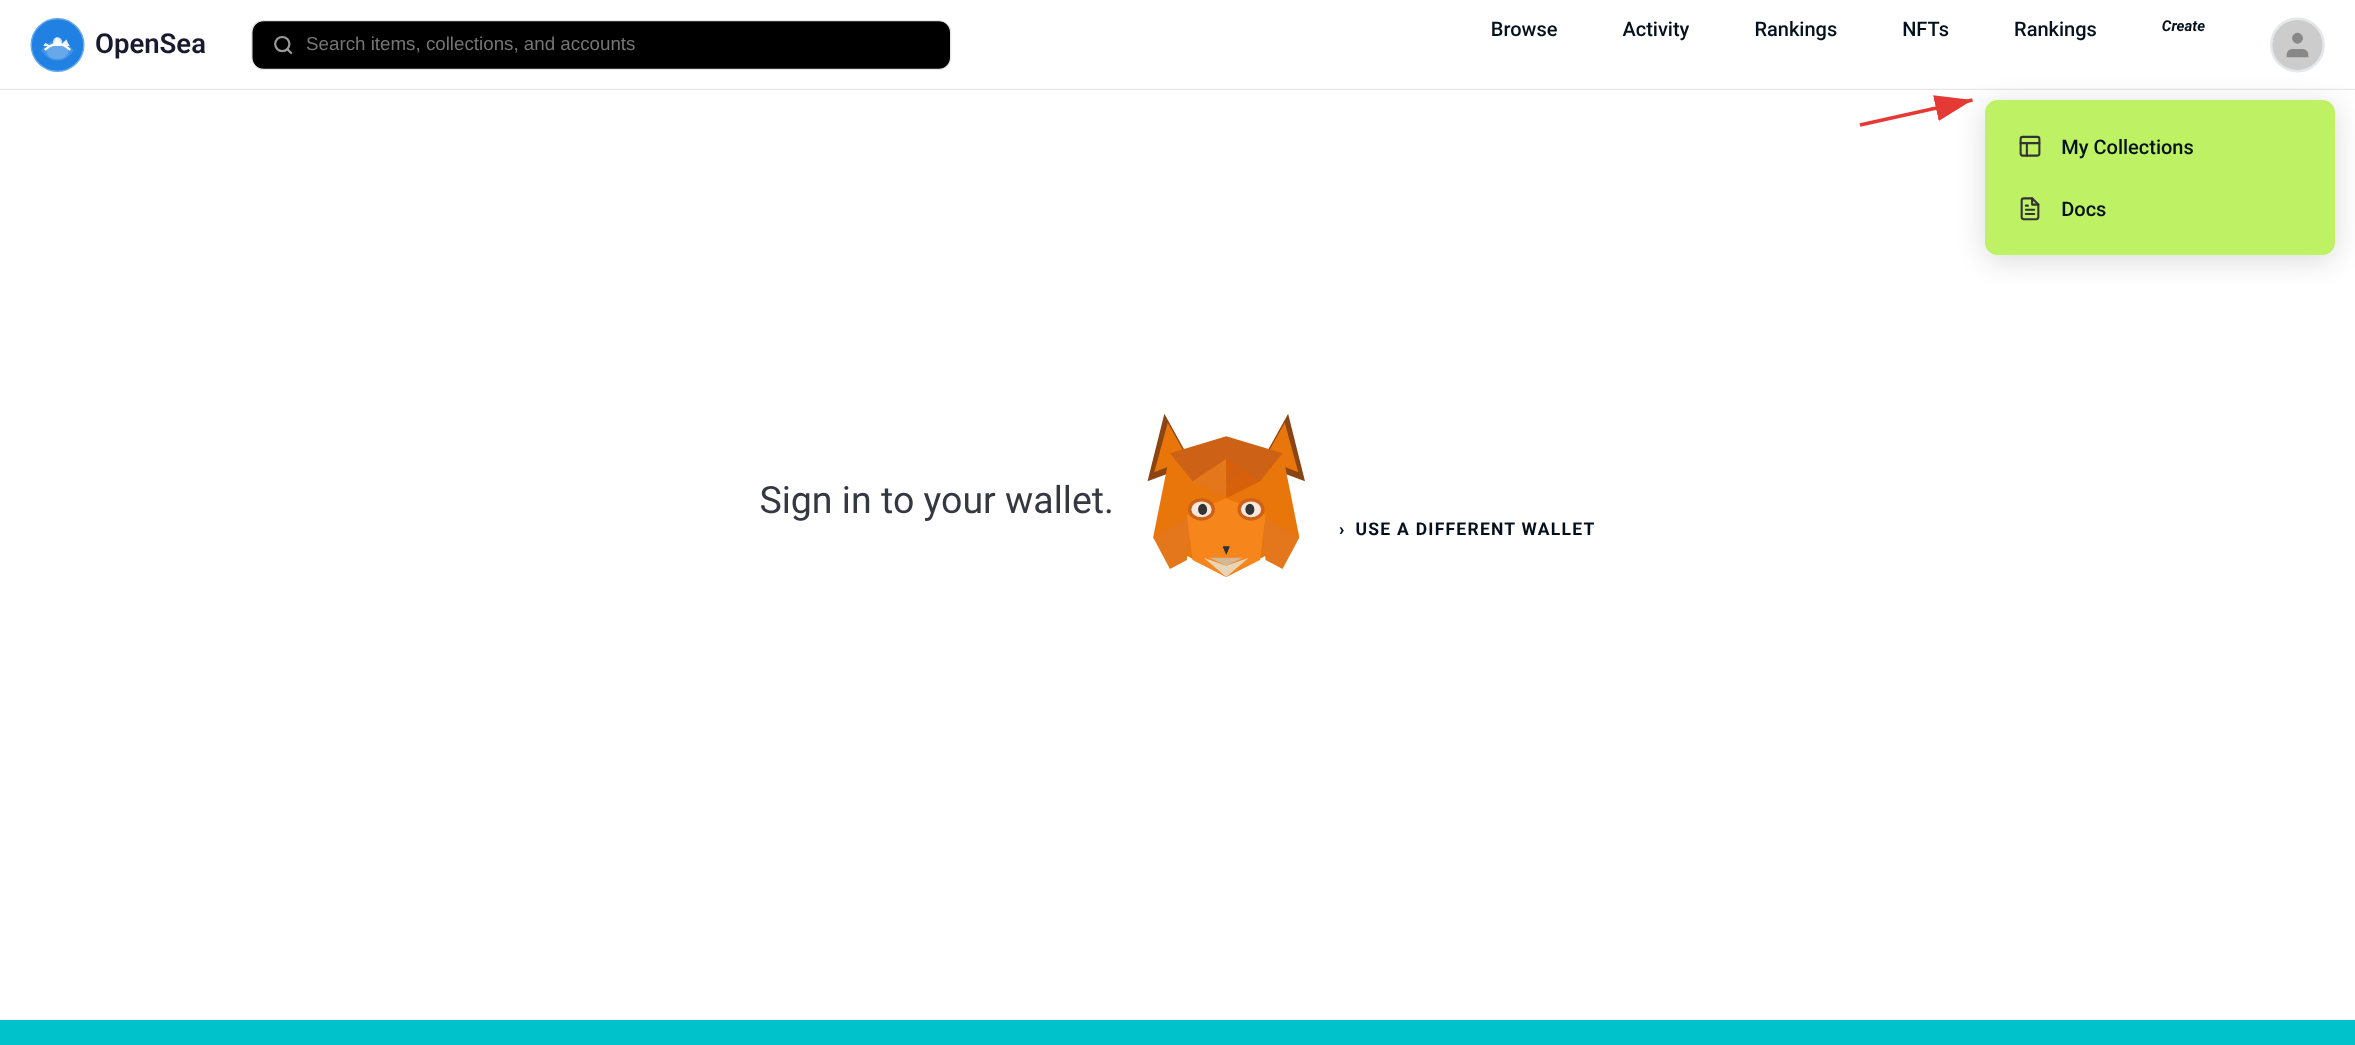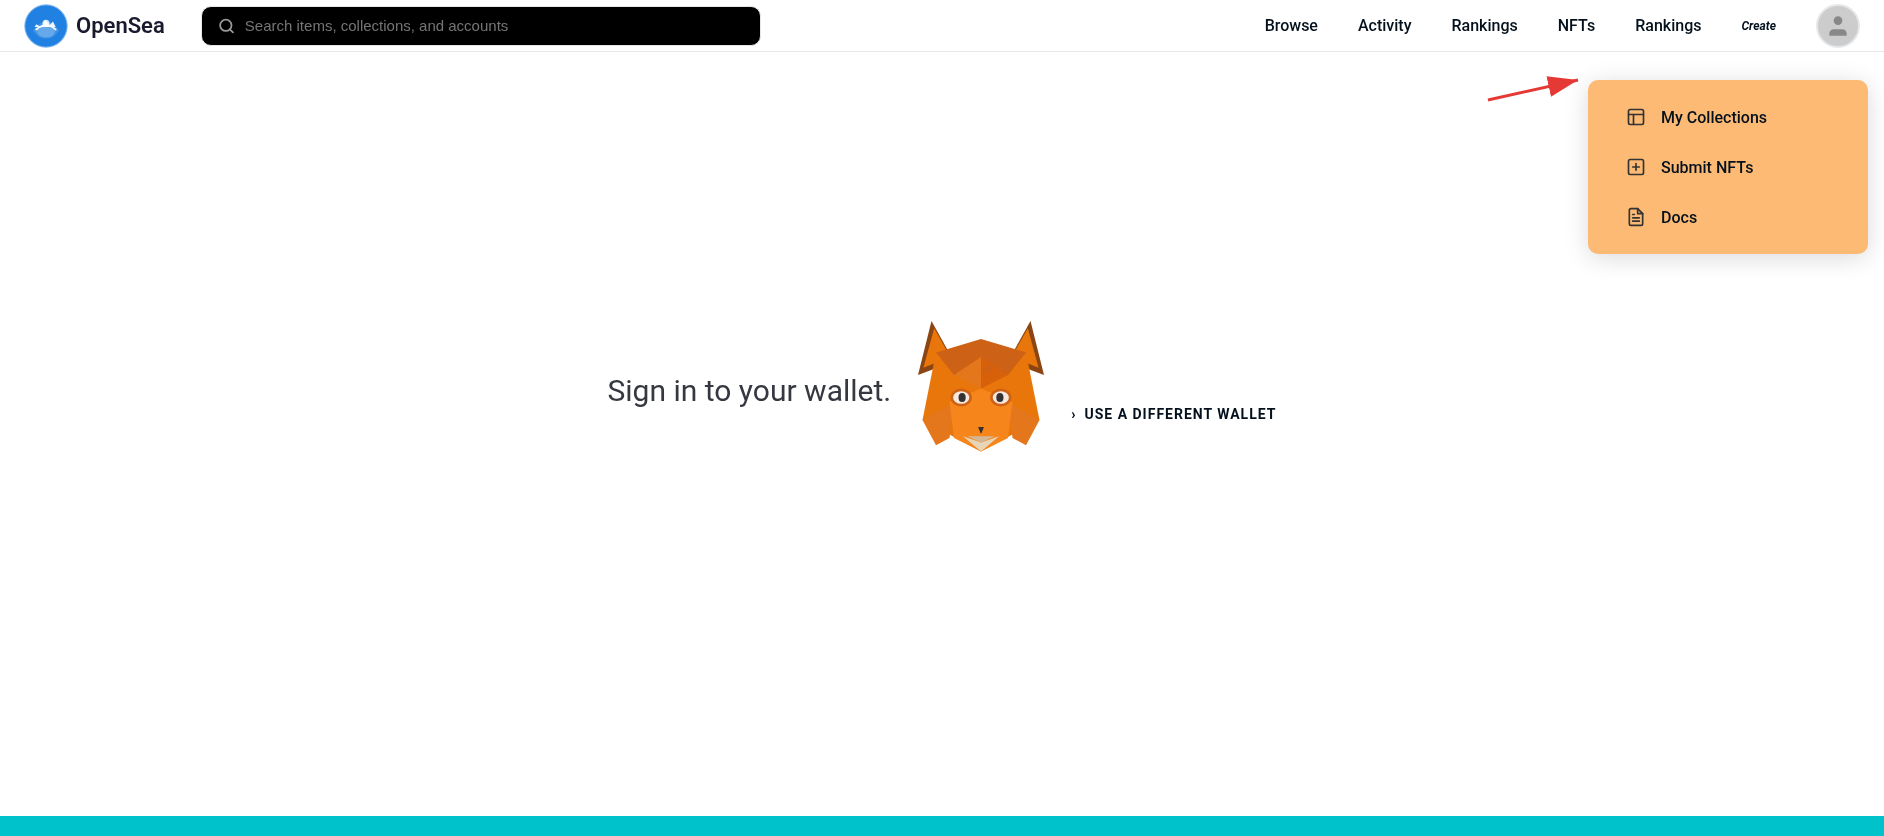--- a/index.html
+++ b/index.html
@@ -3,21 +3,21 @@
   <meta charset="utf-8">
   <style>
     * { margin: 0; padding: 0; box-sizing: border-box; }
     body { font-family: -apple-system, BlinkMacSystemFont, 'Segoe UI', Roboto, sans-serif; background: #fff; min-height: 836px; display: flex; flex-direction: column; }
 
     
     .header {
       display: flex;
       align-items: center;
       padding: 0 24px;
-      height: 52px;
+      height: 72px;
       border-bottom: 1px solid #e5e8eb;
       position: relative;
       z-index: 100;
       background: #fff;
     }
     .logo-area {
       display: flex;
       align-items: center;
       gap: 8px;
       margin-right: 20px;
@@ -48,23 +48,23 @@
     .search-input {
       border: none;
       background: transparent;
       font-size: 15px;
       color: #999;
       width: 100%;
       outline: none;
     }
     .nav-links {
       display: flex;
-      align-items: center;
+      align-items: flex-start;
       margin-left: auto;
-      gap: 40px;
+      gap: 52px;
     }
     .nav-link {
       font-size: 16px;
       color: #04111d;
       font-weight: 500;
       cursor: pointer;
       text-decoration: none;
       white-space: nowrap;
     }
     .nav-create {
@@ -85,25 +85,25 @@
       cursor: pointer;
       border: 2px solid #e5e8eb;
       overflow: hidden;
     }
 
     
     .dropdown-menu {
       position: absolute;
       top: 80px;
       right: 16px;
-      background: #fdba74;
+      background: #bef264;
       border-radius: 10px;
       box-shadow: 0 4px 24px rgba(0,0,0,0.15);
       width: 280px;
-      padding: 12px 13px;
+      padding: 12px 1px;
       z-index: 200;
     }
     .dropdown-item {
       display: flex;
       align-items: center;
       gap: 14px;
       padding: 14px 24px;
       cursor: pointer;
       font-size: 16px;
       color: #04111d;
@@ -220,30 +220,20 @@
           <rect x="3" y="3" width="18" height="18" rx="2"></rect>
           <line x1="3" y1="9" x2="21" y2="9"></line>
           <line x1="9" y1="21" x2="9" y2="9"></line>
         </svg>
       </span>
       <span>My Collections</span>
     </a>
     <a class="dropdown-item">
       <span class="dropdown-icon">
         <svg width="20" height="20" viewBox="0 0 24 24" fill="none" stroke="#333" stroke-width="2" stroke-linecap="round" stroke-linejoin="round">
-          <rect x="3" y="3" width="18" height="18" rx="2"></rect>
-          <line x1="12" y1="8" x2="12" y2="16"></line>
-          <line x1="8" y1="12" x2="16" y2="12"></line>
-        </svg>
-      </span>
-      <span>Submit NFTs</span>
-    </a>
-    <a class="dropdown-item">
-      <span class="dropdown-icon">
-        <svg width="20" height="20" viewBox="0 0 24 24" fill="none" stroke="#333" stroke-width="2" stroke-linecap="round" stroke-linejoin="round">
           <path d="M14 2H6a2 2 0 0 0-2 2v16a2 2 0 0 0 2 2h12a2 2 0 0 0 2-2V8z"></path>
           <polyline points="14 2 14 8 20 8"></polyline>
           <line x1="16" y1="13" x2="8" y2="13"></line>
           <line x1="16" y1="17" x2="8" y2="17"></line>
           <polyline points="10 9 9 9 8 9"></polyline>
         </svg>
       </span>
       <span>Docs</span>
     </a>
 

